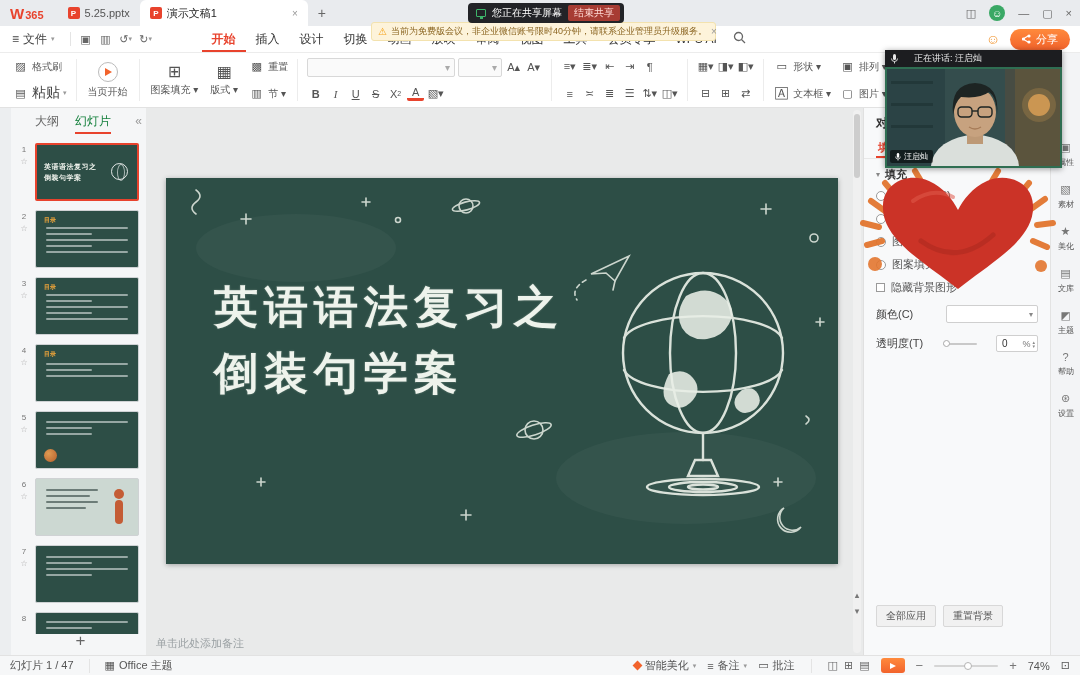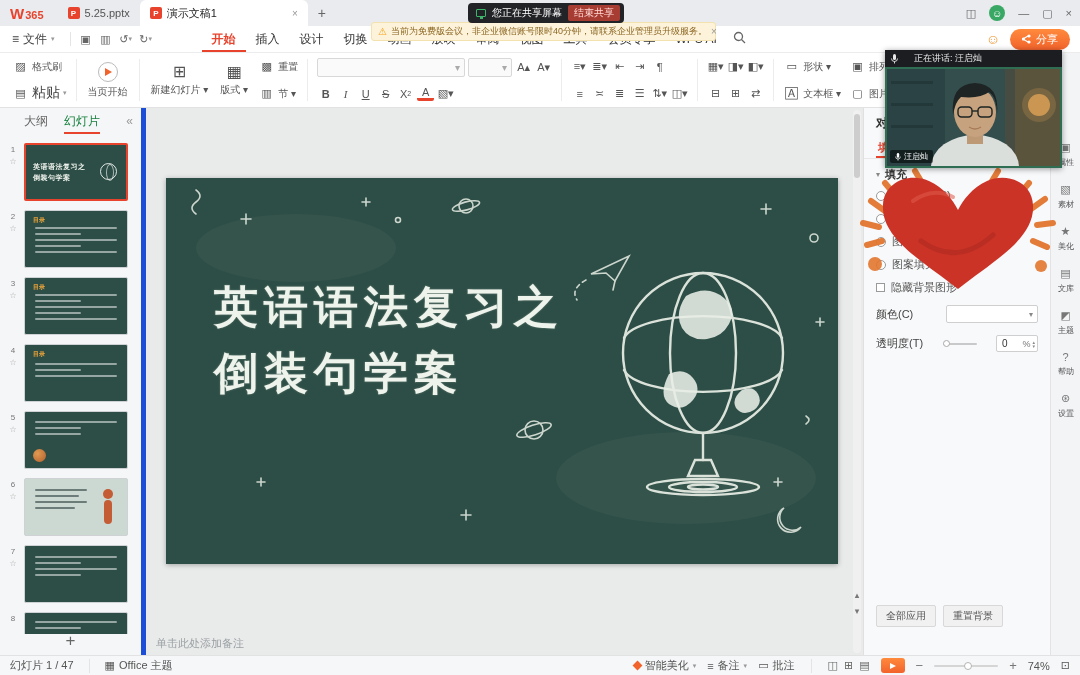--- a/index.html
+++ b/index.html
@@ -58,21 +58,21 @@
   .play-ring{width:20px;height:20px;border:1.5px solid #bbb;border-radius:50%;display:flex;align-items:center;justify-content:center;}
   .play-tri{width:0;height:0;border-left:7px solid #f2632c;border-top:4px solid transparent;border-bottom:4px solid transparent;margin-left:2px;}
   .dd-box{border:1px solid #d8d8d8;border-radius:2px;height:19px;display:flex;align-items:center;justify-content:space-between;padding:0 4px;background:#fafafa;color:#aaa;font-size:10px;}
   .fmt-b{font-weight:bold;}
   .fmt-i{font-style:italic;font-family:"Liberation Serif",serif;}
   .fmt-u{text-decoration:underline;}
   .fmt-s{text-decoration:line-through;}
   sup{font-size:7px;}
 
   
-  #slides-panel{position:absolute;left:0;top:108px;width:146px;height:547px;background:#f5f6f7;border-right:5px solid #1d4ed8;}
+  #slides-panel{position:absolute;left:11px;top:108px;width:146px;height:547px;background:#f5f6f7;border-right:7px solid #1d4ed8;}
   #panel-tabs{height:26px;display:flex;align-items:center;gap:16px;padding-left:24px;font-size:12px;color:#666;position:relative;}
   #panel-tabs .pt-active{color:#15803d;font-weight:normal;box-shadow:inset 0 -2px 0 #e8432d;height:100%;display:flex;align-items:center;}
   #panel-tabs .collapse{position:absolute;right:8px;color:#999;font-size:12px;}
   #thumb-list{position:absolute;top:26px;left:0;right:0;height:500px;overflow:hidden;}
   .thumb-row{display:flex;gap:4px;margin:9px 4px 0 6px;height:58px;}
   .thumb-meta{width:14px;display:flex;flex-direction:column;align-items:center;gap:3px;padding-top:2px;font-size:8px;color:#777;flex:none;}
   .thumb-meta .st{font-size:8px;color:#a9a9a9;}
   .thumb{width:104px;height:58px;background:#2d4e46;border:1px solid #cfd2d4;border-radius:2px;position:relative;overflow:hidden;flex:none;}
   .thumb.sel{border:2px solid #e8432d;}
   .thumb.light{background:#ccd8d2;}
@@ -252,21 +252,21 @@
     <span class="tb-sep"></span>
     <div class="big-col">
       <span class="play-ring">
           <i class="play-tri"></i>
         </span>
       <span class="tb-sm">当页开始</span>
     </div>
     <span class="tb-sep"></span>
     <div class="big-col">
       <span class="big-ic">⊞</span>
-      <span class="tb-sm"><span>新建幻灯片</span> ▾</span>
+      <span class="tb-sm"><span>图案填充</span> ▾</span>
     </div>
     <div class="big-col">
       <span class="big-ic">▦</span>
       <span class="tb-sm"><span>版式</span> ▾</span>
     </div>
     <div class="tb-col">
       <div class="tb-row">
         <span class="ic">▩</span>
         <span class="tb-sm">重置</span>
       </div>

